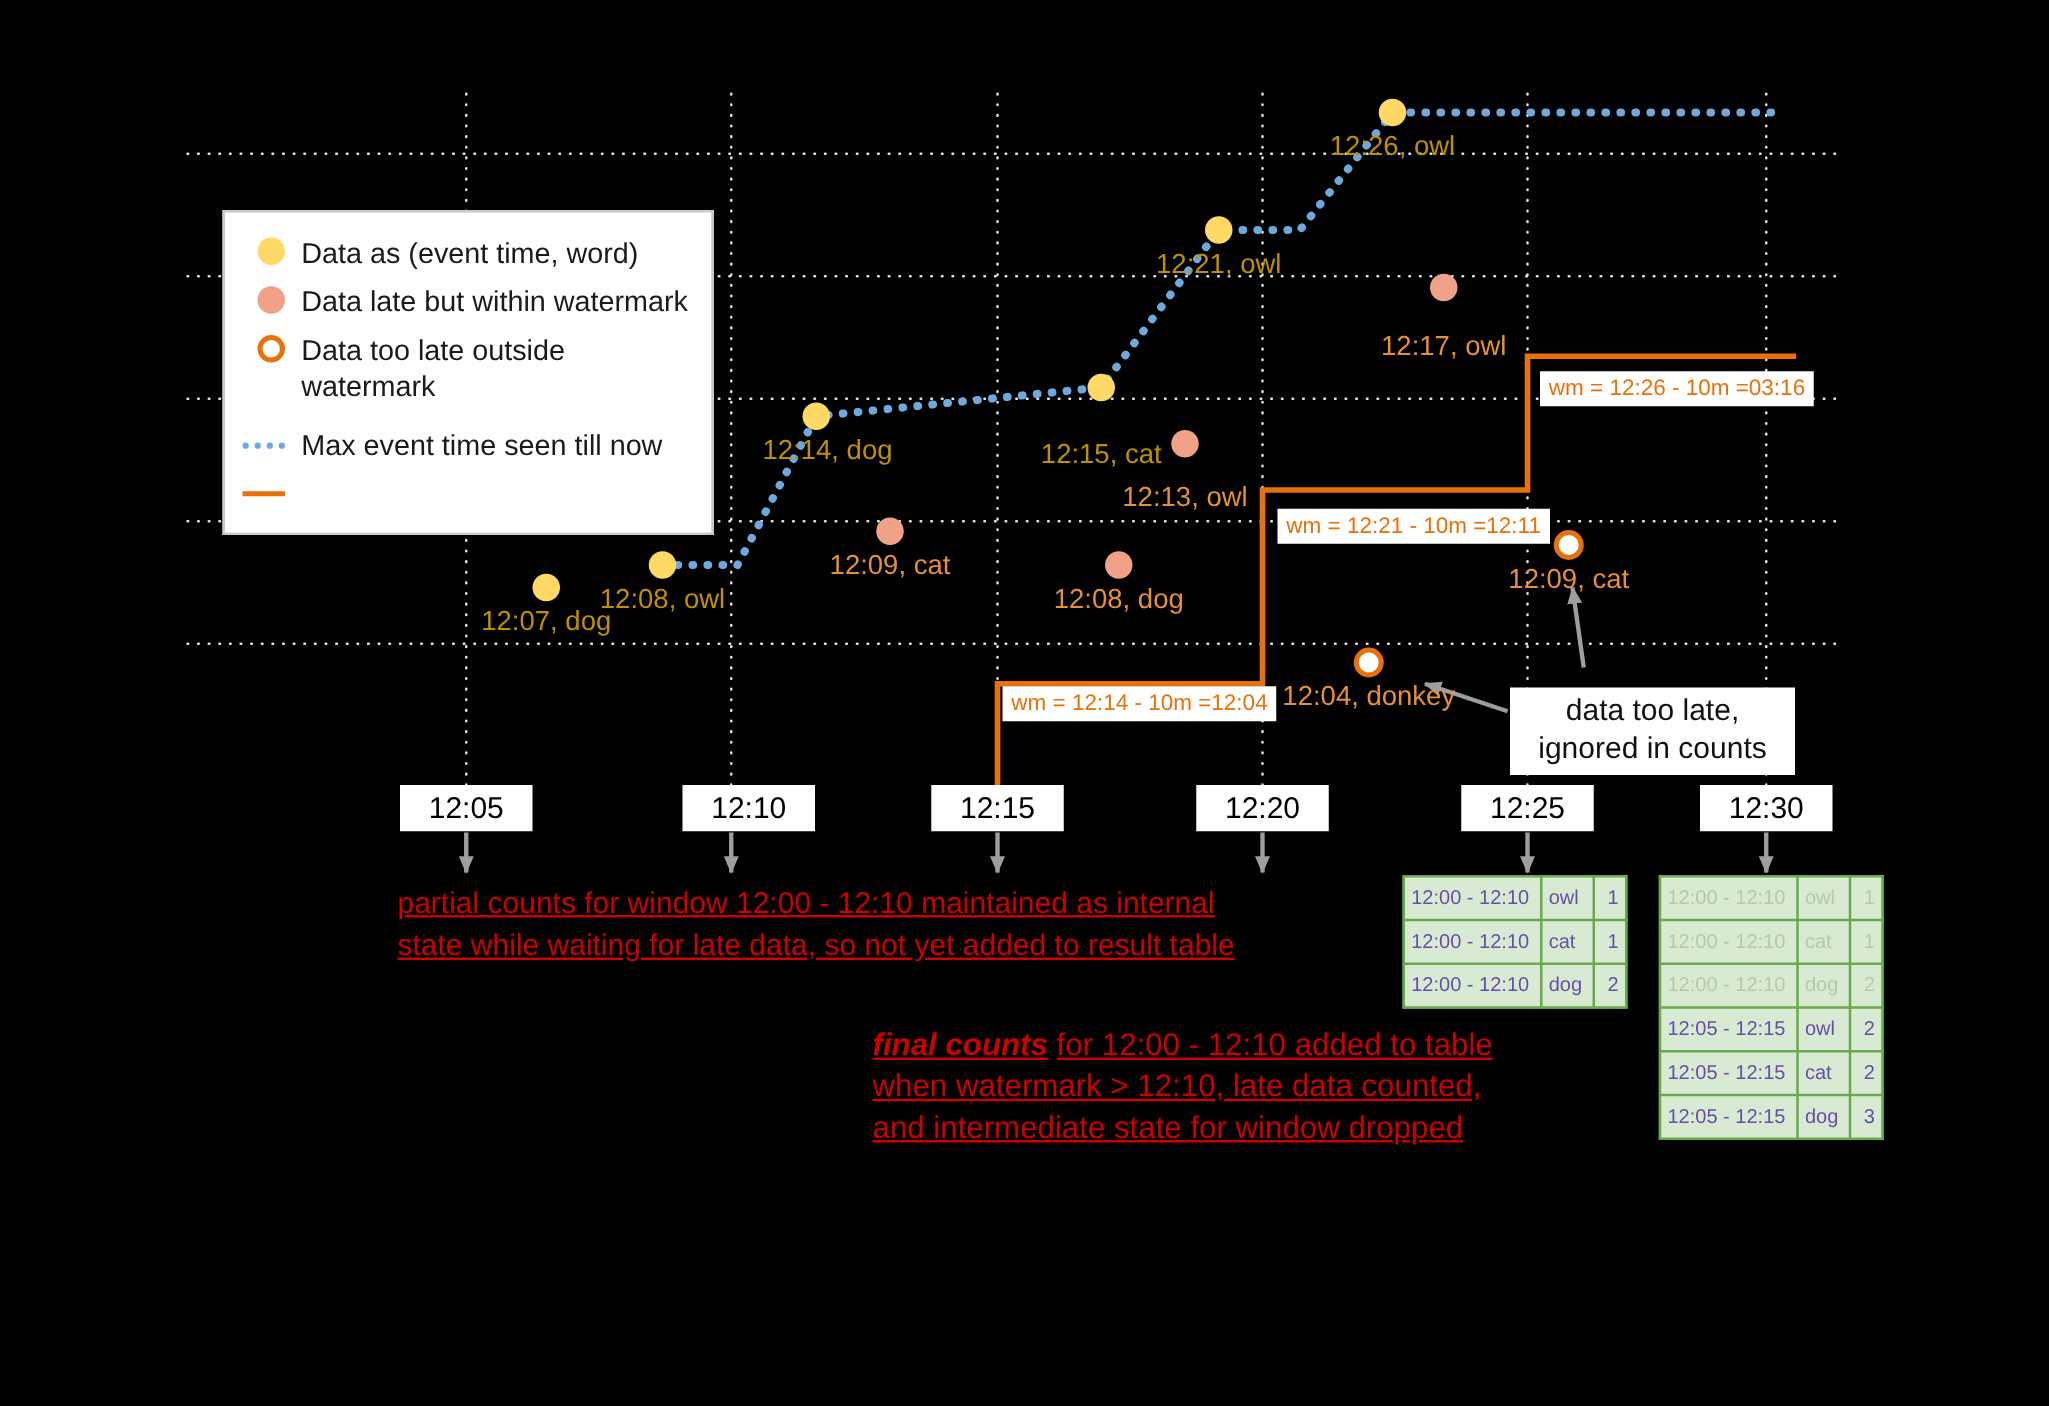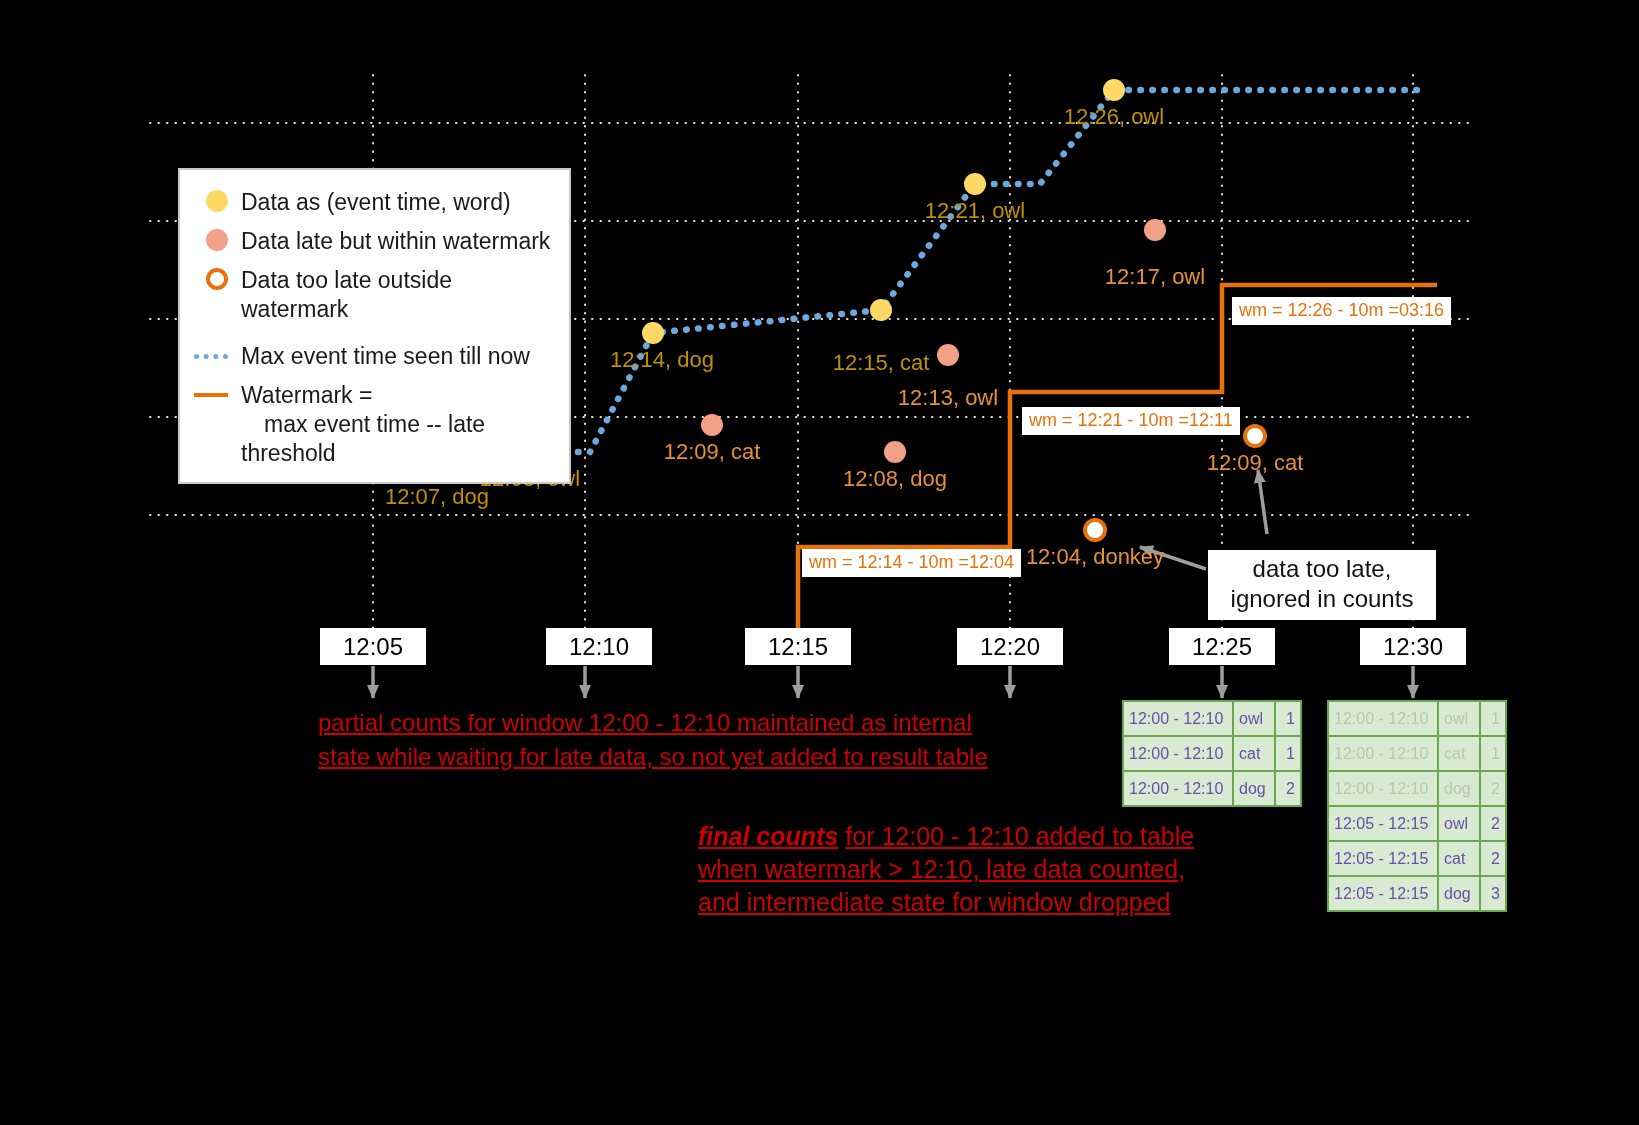--- a/index.html
+++ b/index.html
@@ -142,24 +142,20 @@
     <div class="legend-row">
       <span class="lg-marker m-toolate"></span>
       <span class="lg-label">Data too late outside watermark</span>
     </div>
     <div class="legend-row line-row">
       <span class="lg-line dotted"></span>
       <span class="lg-label">Max event time seen till now</span>
     </div>
     <div class="legend-row">
       <span class="lg-line solid"></span>
-      <span class="lg-label">
-        <span>Watermark =</span><br>
-        <span class="lg-indent">max event time -- late threshold</span>
-      </span>
     </div>
   </div>
 
   <div class="wm-label" style="left:802px; top:549px;">wm = 12:14 - 10m =12:04</div>
   <div class="wm-label" style="left:1022px; top:407px;">wm = 12:21 - 10m =12:11</div>
   <div class="wm-label" style="left:1232px; top:297px;">wm = 12:26 - 10m =03:16</div>
 
   <div id="time-axis">
       <div class="tick-box" style="left: 373px;">12:05</div>
       <div class="tick-box" style="left: 599px;">12:10</div>

